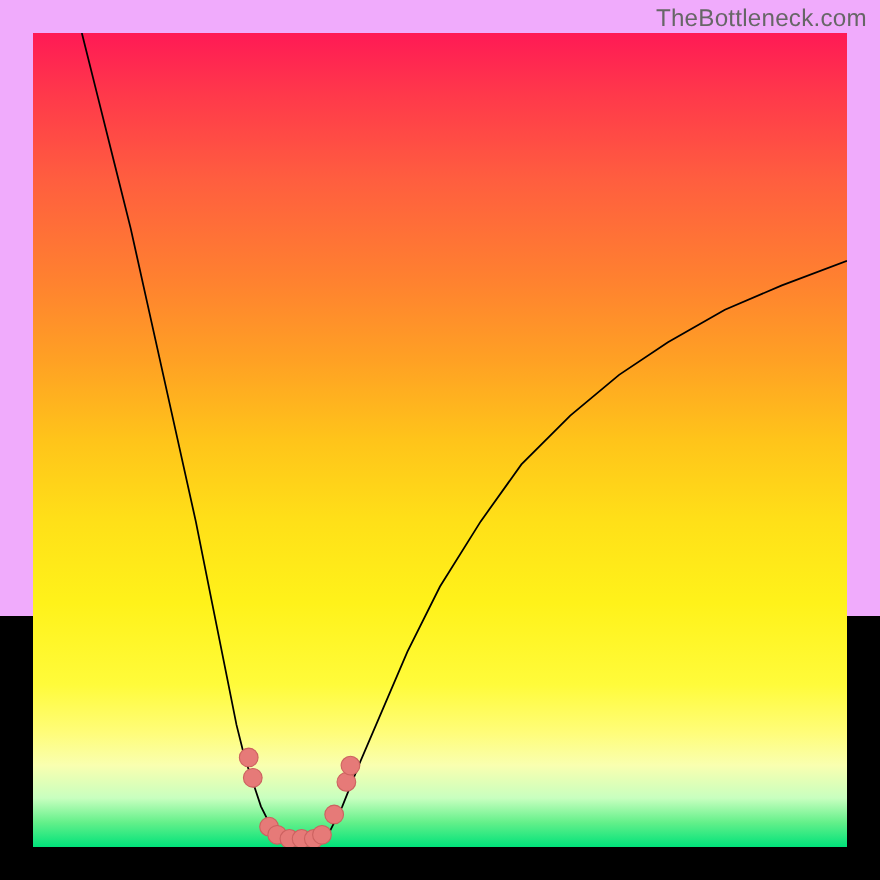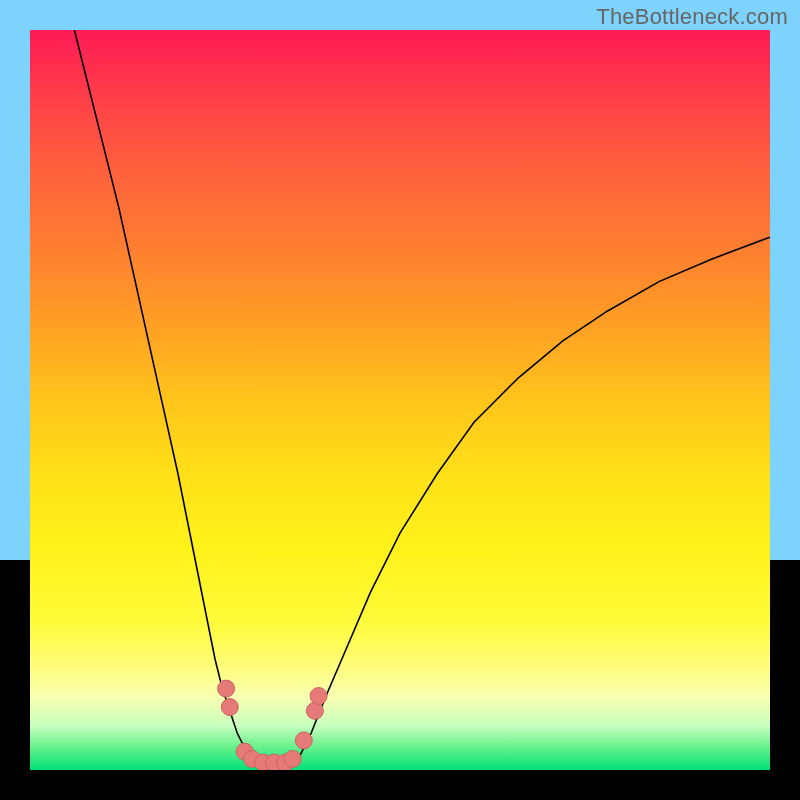--- a/index.html
+++ b/index.html
@@ -10,21 +10,21 @@
     background: #000;
     overflow: hidden;
     font-family: Arial, Helvetica, sans-serif;
   }
   .frame {
     position: absolute;
     top: 0;
     left: 0;
     width: 800px;
     height: 560px;
-    background: #7dd3fc;
+    background: #f0abfc;
   }
   .plot-area {
     position: absolute;
     top: 30px;
     left: 30px;
     width: 740px;
     height: 740px;
     overflow: hidden;
   }
   .gradient-bg {

